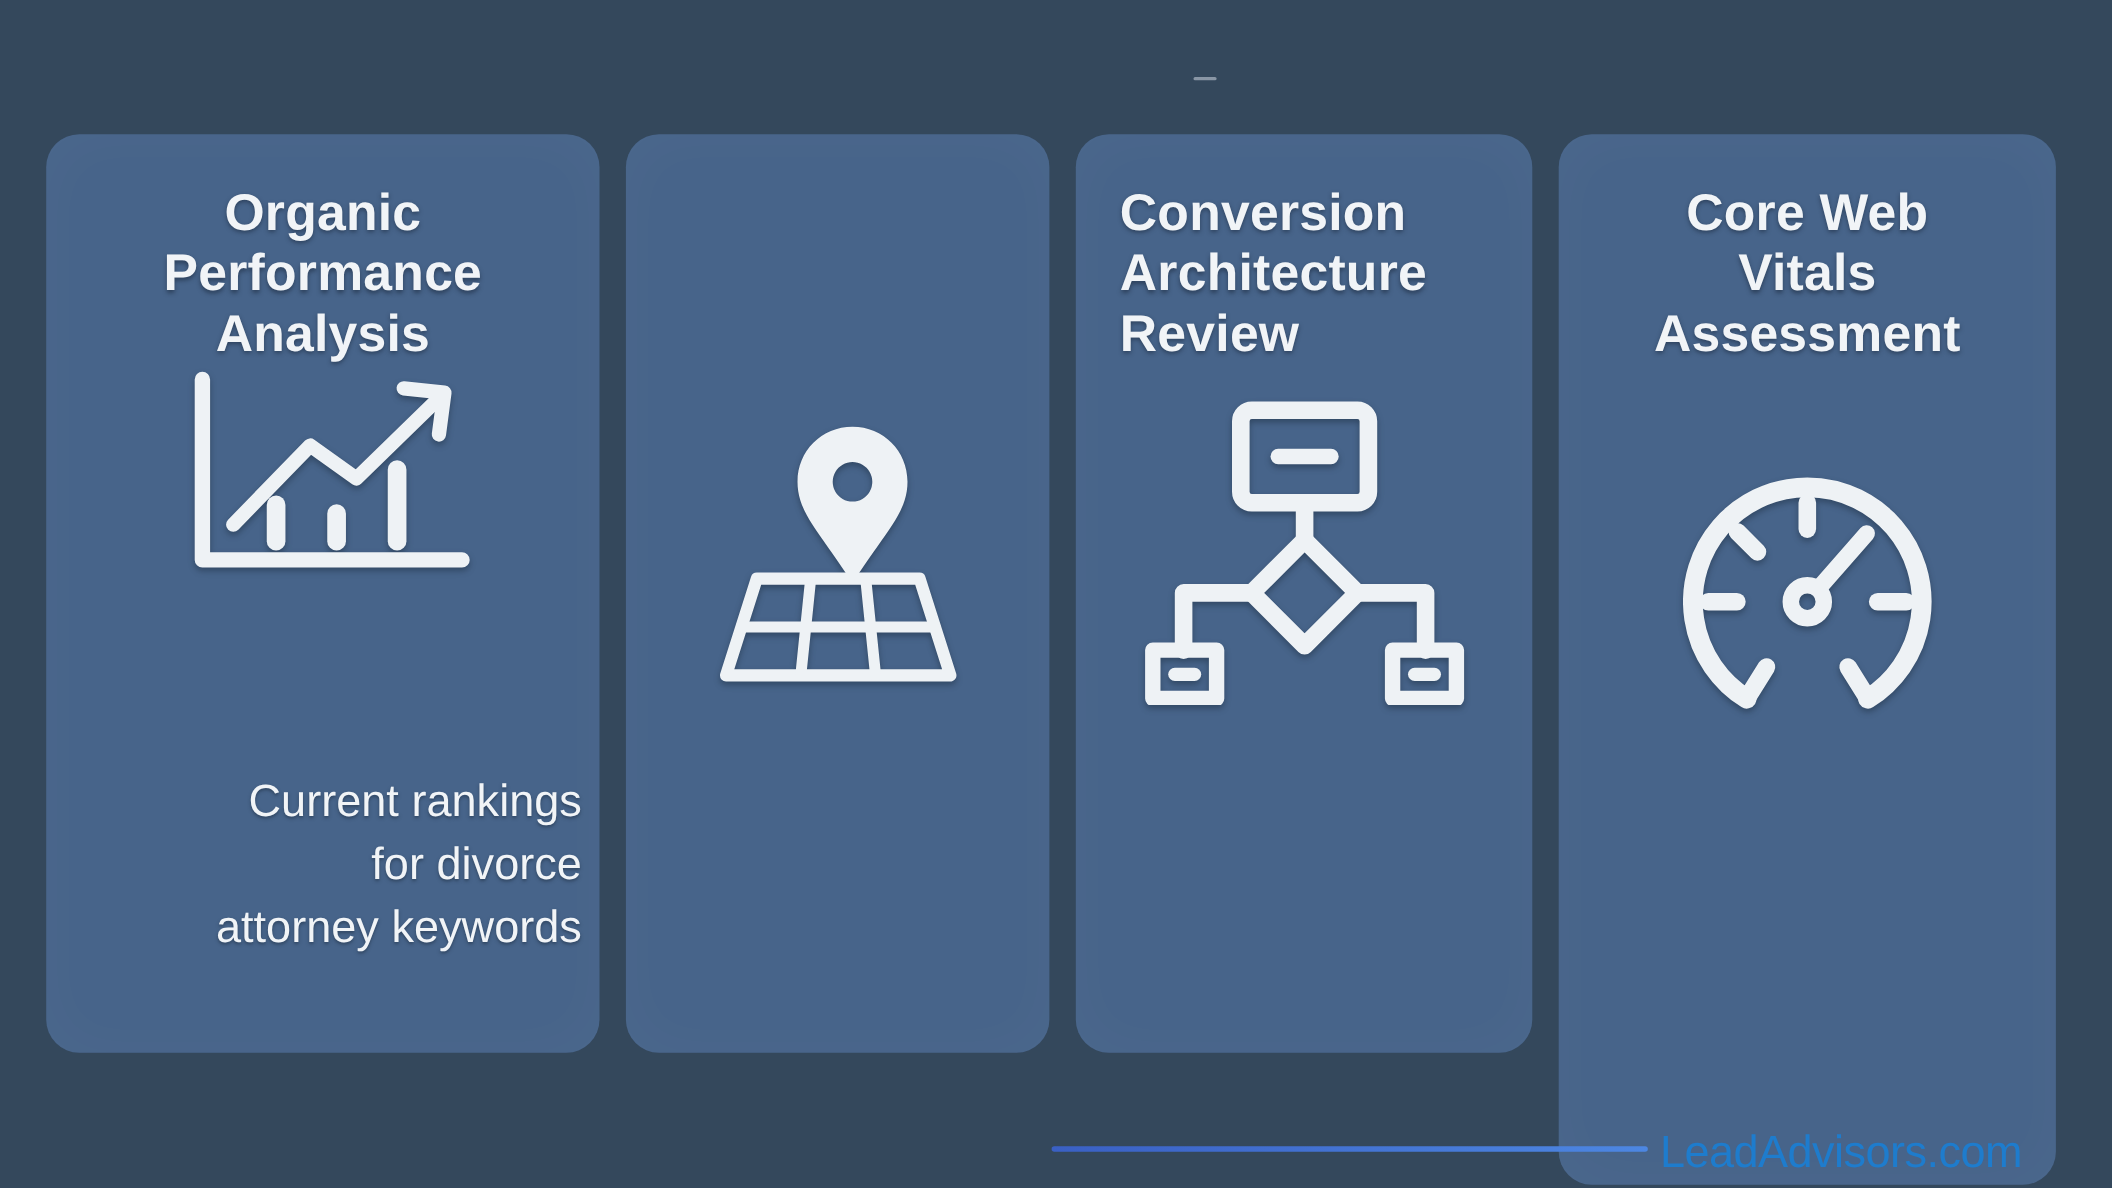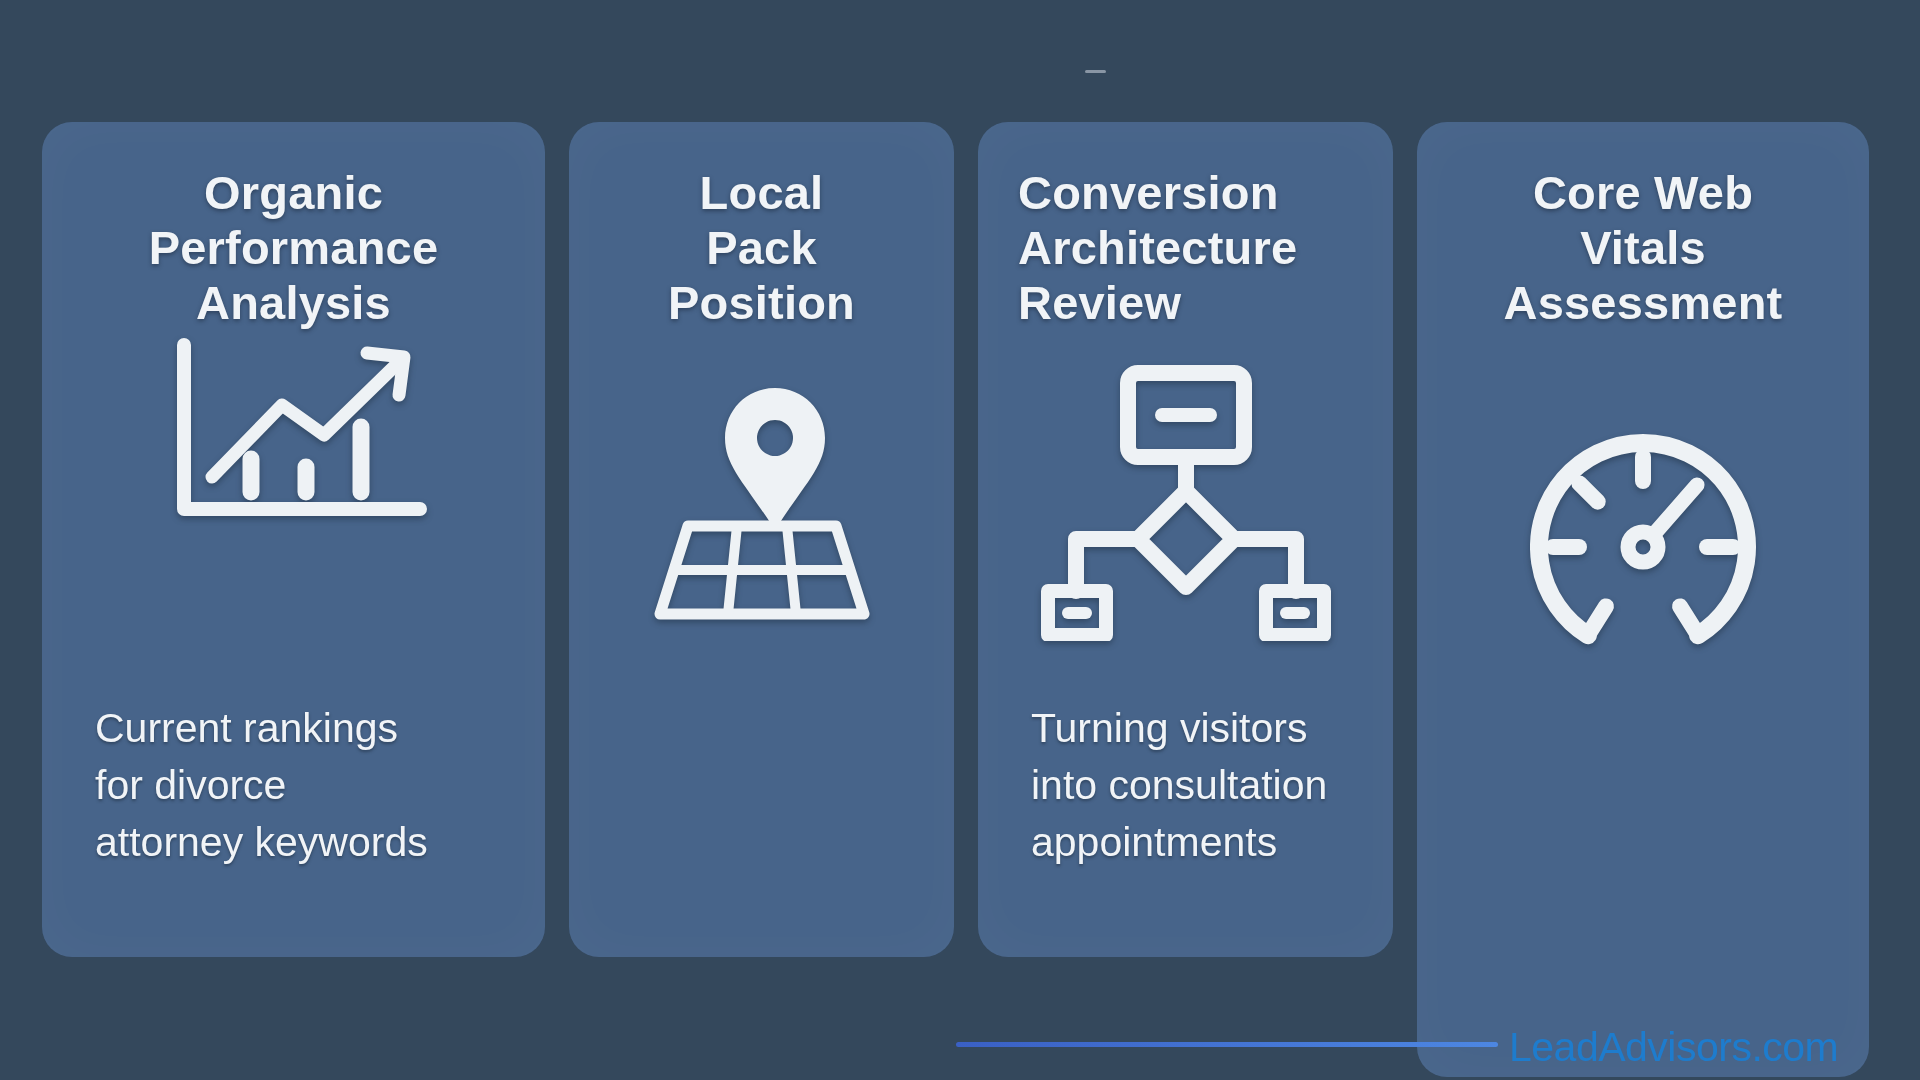--- a/index.html
+++ b/index.html
@@ -44,21 +44,21 @@
     display:flex;align-items:center;justify-content:center;
   }
   .card-1 .icon-wrap{align-items:flex-start}
   .card-4 .icon-wrap{align-items:flex-end}
   .icon-wrap svg{
     color:var(--icon);
     filter:drop-shadow(0 3px 3px rgba(23,37,54,.45));
   }
   .card-body{
     position:absolute;top:578px;left:53px;right:16px;margin:0;
-    font-size:41px;line-height:1.39;font-weight:400;text-align:left;
+    font-size:41px;line-height:1.39;font-weight:400;text-align:right;
     white-space:pre-line;color:var(--text);
     text-shadow:0 2px 3px rgba(23,37,54,.5);
   }
   .footer-line{
     position:absolute;left:956px;top:1042px;width:542px;height:5px;border-radius:3px;
     background:linear-gradient(90deg,var(--line-start),var(--line-end));
   }
   .brand{
     position:absolute;left:1509px;top:1024px;margin:0;
     font-size:41px;font-weight:400;letter-spacing:-.5px;
@@ -87,23 +87,20 @@
           <path d="M58 140 L128 68 L170 98 L247 23" stroke-width="13"></path>
           <path d="M213 16 L250 20 L245 58" stroke-width="13"></path>
         </svg>
       </div>
       <p class="card-body">Current rankings
 for divorce
 attorney keywords</p>
     </section>
 
     <section class="card card-2">
-      <h2 class="card-title">Local
-Pack
-Position</h2>
       <div class="icon-wrap">
         <svg width="244" height="248" viewBox="0 0 244 248" fill="none" stroke="currentColor" stroke-linecap="round" stroke-linejoin="round">
           <path d="M48 148 L196 148 L224 236 L20 236 Z" stroke-width="11"></path>
           <path d="M97 148 L88 236" stroke-width="10"></path>
           <path d="M147 148 L156 236" stroke-width="10"></path>
           <path d="M34 192 L210 192" stroke-width="10"></path>
           <path fill-rule="evenodd" fill="currentColor" stroke="none" d="M135 10 C107 10 85 32 85 60 C85 88 104 104 135 152 C166 104 185 88 185 60 C185 32 163 10 135 10 Z
                    M135 42 a18 18 0 1 0 0.01 0 Z"></path>
         </svg>
       </div>
@@ -120,23 +117,20 @@
           <path d="M150 94 L150 128" stroke-width="16"></path>
           <path d="M150 128 L198 176 L150 224 L102 176 Z" stroke-width="16"></path>
           <path d="M102 176 L40 176 L40 228" stroke-width="16"></path>
           <path d="M198 176 L260 176 L260 228" stroke-width="16"></path>
           <rect x="12" y="228" width="58" height="44" stroke-width="14"></rect>
           <path d="M32 250 L50 250" stroke-width="12"></path>
           <rect x="230" y="228" width="58" height="44" stroke-width="14"></rect>
           <path d="M250 250 L268 250" stroke-width="12"></path>
         </svg>
       </div>
-      <p class="card-body">Turning visitors
-into consultation
-appointments</p>
     </section>
 
     <section class="card card-4">
       <h2 class="card-title">Core Web
 Vitals
 Assessment</h2>
       <div class="icon-wrap">
         <svg width="260" height="252" viewBox="0 0 260 252" fill="none" stroke="currentColor" stroke-linecap="round" stroke-linejoin="round">
           <path d="M74.9 220.2 A104 104 0 1 1 185.1 220.2" stroke-width="18"></path>
           <path d="M77 216.8 L92.9 191.4" stroke-width="16"></path>

